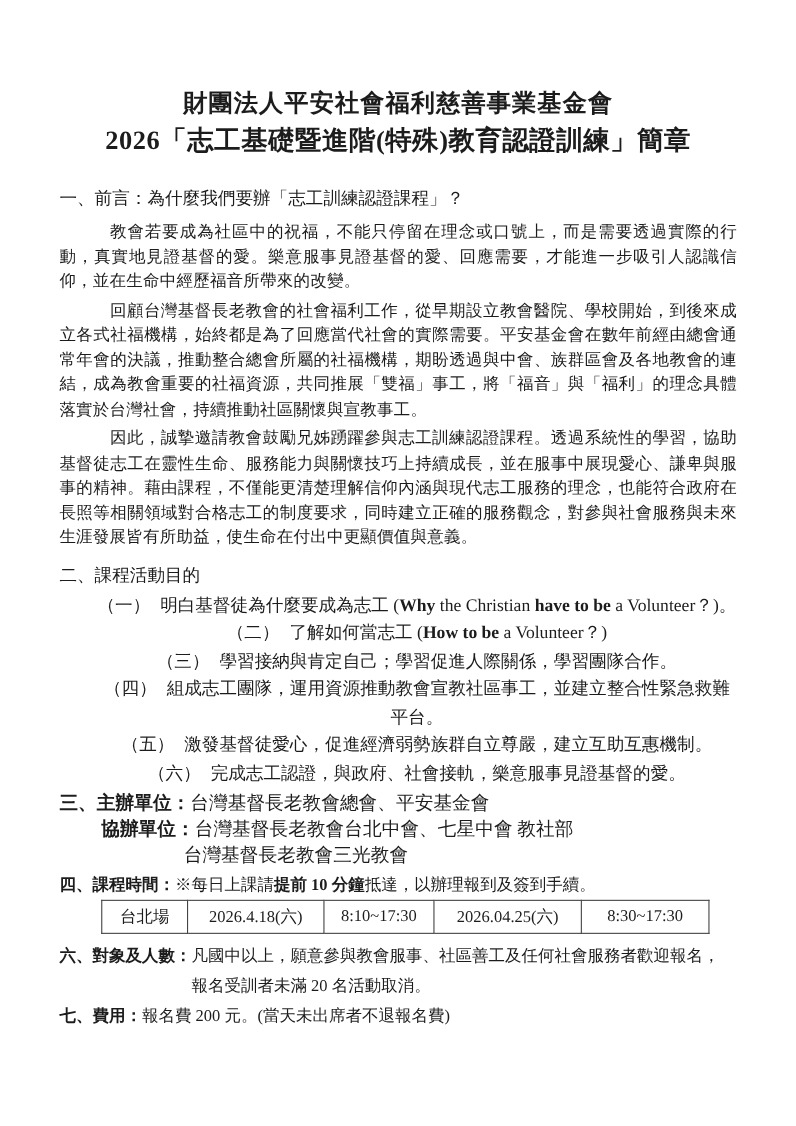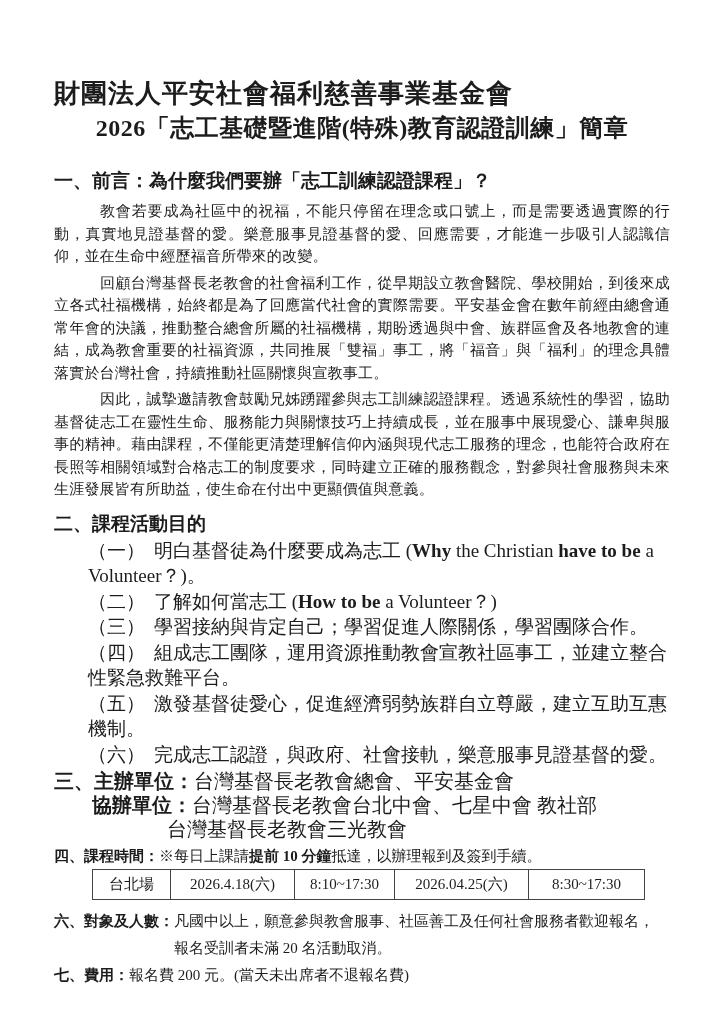--- a/index.html
+++ b/index.html
@@ -5,40 +5,40 @@
   * { margin:0; padding:0; box-sizing:border-box; }
   html,body { background:#ffffff; }
   body {
     width:724px; height:1024px;
     font-family:"Liberation Serif","DejaVu Serif",serif;
     color:#1c1c1c;
     overflow:hidden;
   }
   .page { width:724px; height:1024px; padding:80px 54px 0 54px; }
 
-  .title-1 { font-size:26px; font-weight:bold; text-align:left; letter-spacing:1px; line-height:28px; }
+  .title-1 { font-size:22px; font-weight:bold; text-align:center; letter-spacing:1px; line-height:28px; }
   .title-2 { font-size:24px; font-weight:bold; text-align:center; letter-spacing:0.5px; line-height:32px; margin-top:4px; }
 
-  .sec-heading { font-weight:bold; font-size:19px; line-height:22px; }
+  .sec-heading { font-weight:normal; font-size:16px; line-height:22px; }
   .b { font-weight:bold; }
 
   .preface { margin-top:26px; }
   .preface .sec-heading { margin-bottom:8px; }
   .para {
     font-size:15px; line-height:22.5px;
     text-align:justify; text-indent:46px;
     margin-bottom:4px; letter-spacing:0.2px;
   }
 
   .objectives { margin-top:12px; }
   .obj-items { margin-top:3px; padding-left:34px; }
-  .obj-item { font-size:19px; line-height:25.5px; }
+  .obj-item { font-size:16px; line-height:25.5px;text-align:center; }
   .obj-num { margin-right:9px; }
 
-  .organizers { margin-top:2px; font-size:20px; }
+  .organizers { margin-top:2px; font-size:17px; }
   .org-row { line-height:24px; }
   .org-label { font-weight:bold; }
   .org-sub { padding-left:38px; }
   .org-cont { margin-left:113px; line-height:24px; }
 
   .schedule { margin-top:4px; font-size:15px; }
   .sched-line { line-height:22px; }
   .sched-table { border-collapse:collapse; margin:2px 0 0 38px; }
   .sched-table td {
     border:1px solid #444; text-align:center;

